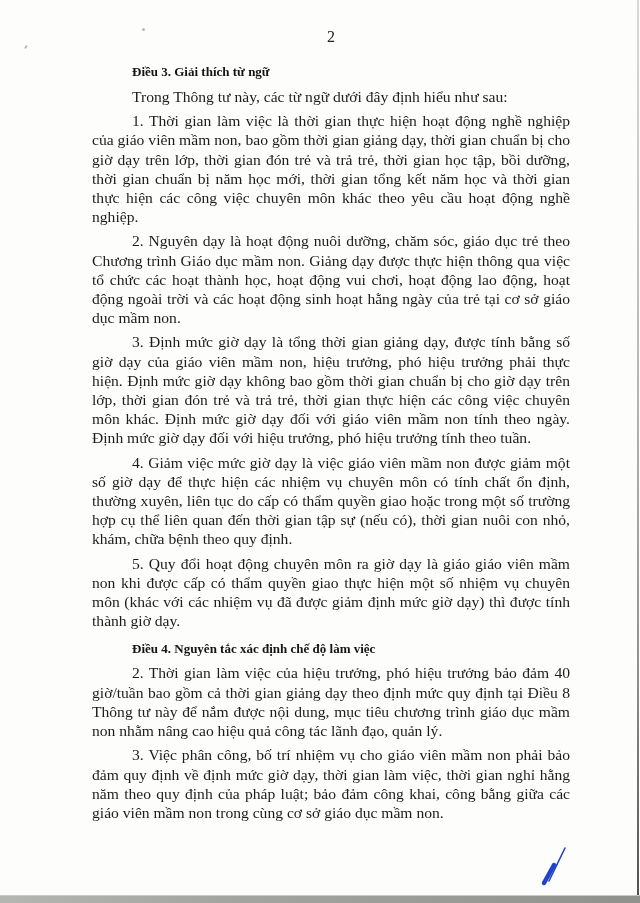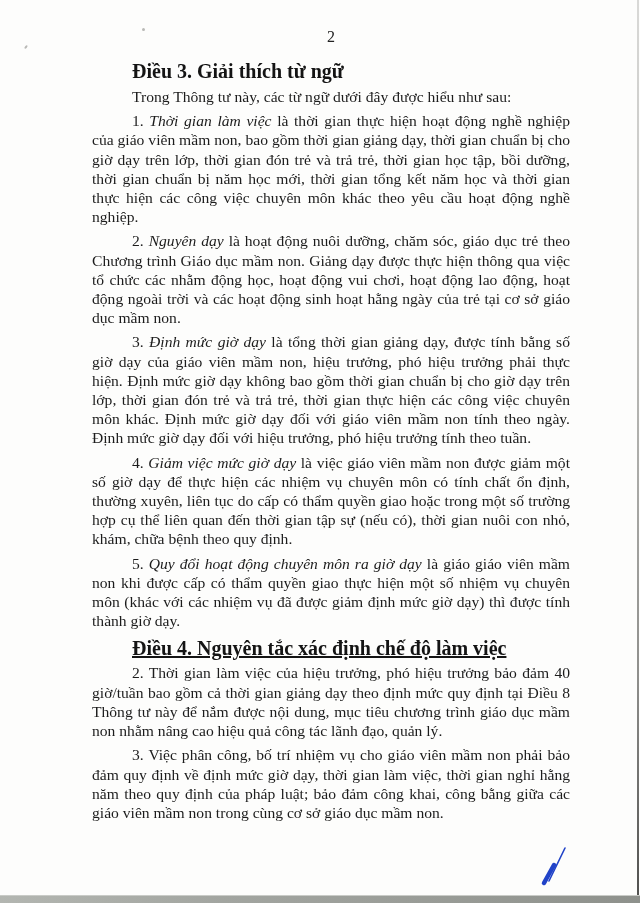--- a/index.html
+++ b/index.html
@@ -14,38 +14,38 @@
     box-sizing:border-box;
     padding:26px 70px 0 92px;
   }
   .page-number{
     text-align:center;
     font-size:16px;
     line-height:22px;
     color:#222;
   }
   h2.article-heading{
-    font-size:20px;
+    font-size:13px;
     line-height:19px;
     font-weight:bold;
     color:#141414;
     margin:14px 0 0 0;
     padding-left:40px;
     text-indent:0;
   }
-  h2.article-heading.second{margin-top:9px;text-decoration:underline;}
+  h2.article-heading.second{margin-top:9px;}
   p.para{
     font-size:15.6px;
     line-height:19.2px;
     text-align:justify;
     text-indent:40px;
     margin:5px 0 0 0;
   }
   p.intro{margin-top:6px;}
-  .term{font-style:italic;}
+  .term{}
   .pen-mark{
     position:absolute;
     left:537px;top:844px;
     width:36px;height:46px;
   }
   .edge-right{
     position:absolute;
     top:0;right:1px;bottom:0;
     width:2px;
     background:linear-gradient(#d9d9d7 0%,#b9b9b6 40%,#8f8f8c 75%,#4f4f4d 100%);
@@ -71,25 +71,25 @@
 
 <div class="page">
 
   <div class="page-number">2</div>
 
   <div class="speckle s1"></div>
   <div class="speckle s2"></div>
 
   <h2 class="article-heading">Điều 3. Giải thích từ ngữ</h2>
 
-  <p class="para intro">Trong Thông tư này, các từ ngữ dưới đây được hiểu như sau:</p>
+  <p class="para intro">Trong Thông tư này, các từ ngữ dưới đây định hiểu như sau:</p>
 
   <p class="para"><span>1.</span> <span class="term">Thời gian làm việc</span><span> là thời gian thực hiện hoạt động nghề nghiệp của giáo viên mầm non, bao gồm thời gian giảng dạy, thời gian chuẩn bị cho giờ dạy trên lớp, thời gian đón trẻ và trả trẻ, thời gian học tập, bồi dưỡng, thời gian chuẩn bị năm học mới, thời gian tổng kết năm học và thời gian thực hiện các công việc chuyên môn khác theo yêu cầu hoạt động nghề nghiệp.</span></p>
 
-  <p class="para"><span>2.</span> <span class="term">Nguyên dạy</span><span> là hoạt động nuôi dưỡng, chăm sóc, giáo dục trẻ theo Chương trình Giáo dục mầm non. Giảng dạy được thực hiện thông qua việc tổ chức các nhằm động học, hoạt động vui chơi, hoạt động lao động, hoạt động ngoài trời và các hoạt động sinh hoạt hằng ngày của trẻ tại cơ sở giáo dục mầm non.</span></p>
+  <p class="para"><span>2.</span> <span class="term">Nguyên dạy</span><span> là hoạt động nuôi dưỡng, chăm sóc, giáo dục trẻ theo Chương trình Giáo dục mầm non. Giảng dạy được thực hiện thông qua việc tổ chức các hoạt thành học, hoạt động vui chơi, hoạt động lao động, hoạt động ngoài trời và các hoạt động sinh hoạt hằng ngày của trẻ tại cơ sở giáo dục mầm non.</span></p>
 
   <p class="para"><span>3.</span> <span class="term">Định mức giờ dạy</span><span> là tổng thời gian giảng dạy, được tính bằng số giờ dạy của giáo viên mầm non, hiệu trưởng, phó hiệu trưởng phải thực hiện. Định mức giờ dạy không bao gồm thời gian chuẩn bị cho giờ dạy trên lớp, thời gian đón trẻ và trả trẻ, thời gian thực hiện các công việc chuyên môn khác. Định mức giờ dạy đối với giáo viên mầm non tính theo ngày. Định mức giờ dạy đối với hiệu trưởng, phó hiệu trưởng tính theo tuần.</span></p>
 
   <p class="para"><span>4.</span> <span class="term">Giảm việc mức giờ dạy</span><span> là việc giáo viên mầm non được giảm một số giờ dạy để thực hiện các nhiệm vụ chuyên môn có tính chất ổn định, thường xuyên, liên tục do cấp có thẩm quyền giao hoặc trong một số trường hợp cụ thể liên quan đến thời gian tập sự (nếu có), thời gian nuôi con nhỏ, khám, chữa bệnh theo quy định.</span></p>
 
   <p class="para"><span>5.</span> <span class="term">Quy đổi hoạt động chuyên môn ra giờ dạy</span><span> là giáo giáo viên mầm non khi được cấp có thẩm quyền giao thực hiện một số nhiệm vụ chuyên môn (khác với các nhiệm vụ đã được giảm định mức giờ dạy) thì được tính thành giờ dạy.</span></p>
 
   <h2 class="article-heading second">Điều 4. Nguyên tắc xác định chế độ làm việc</h2>
 
 

